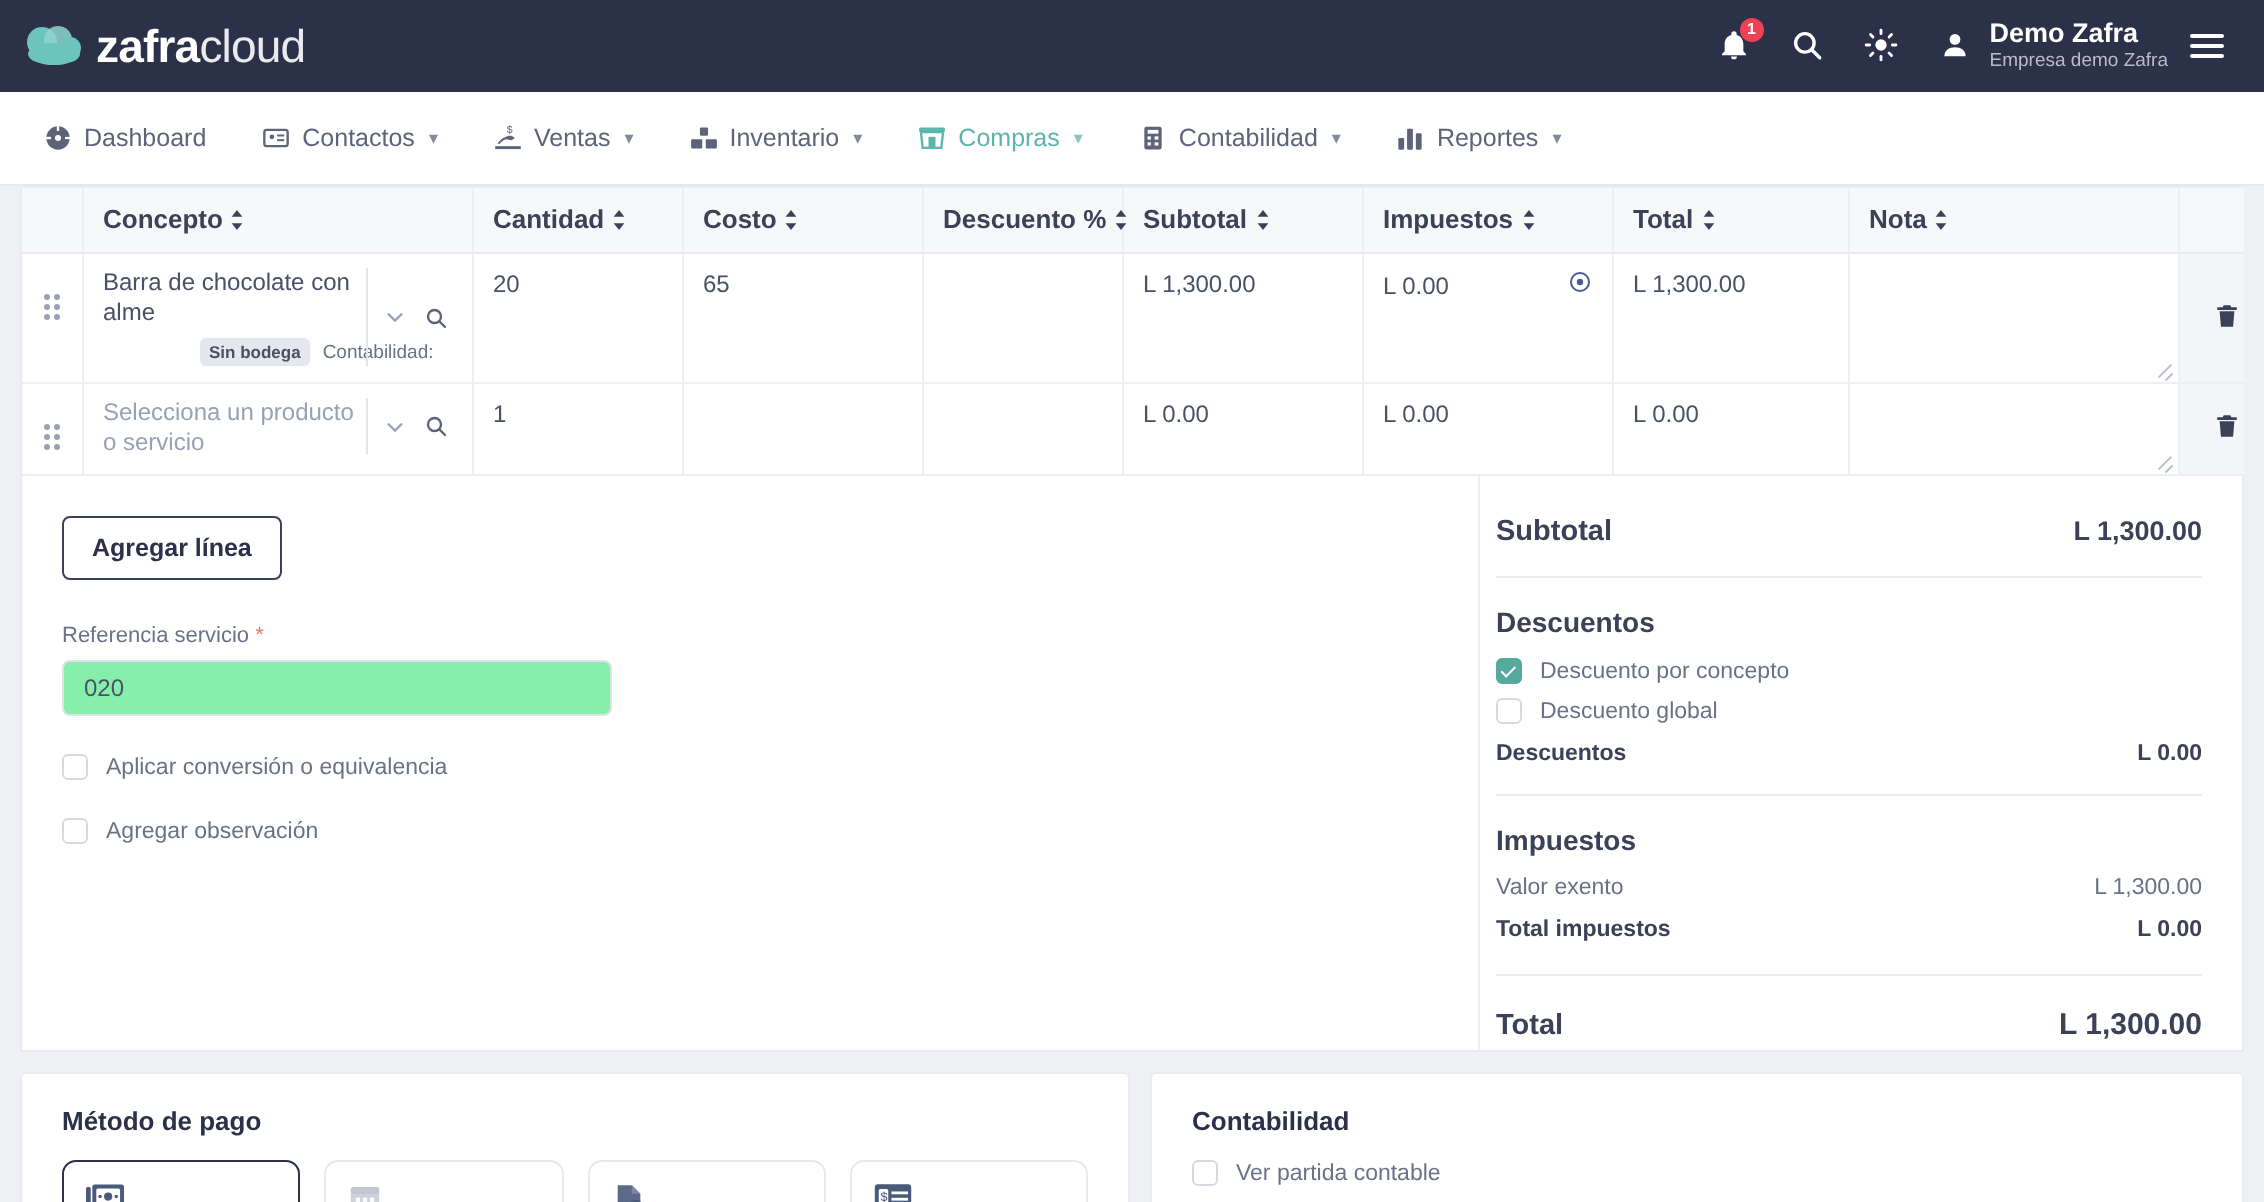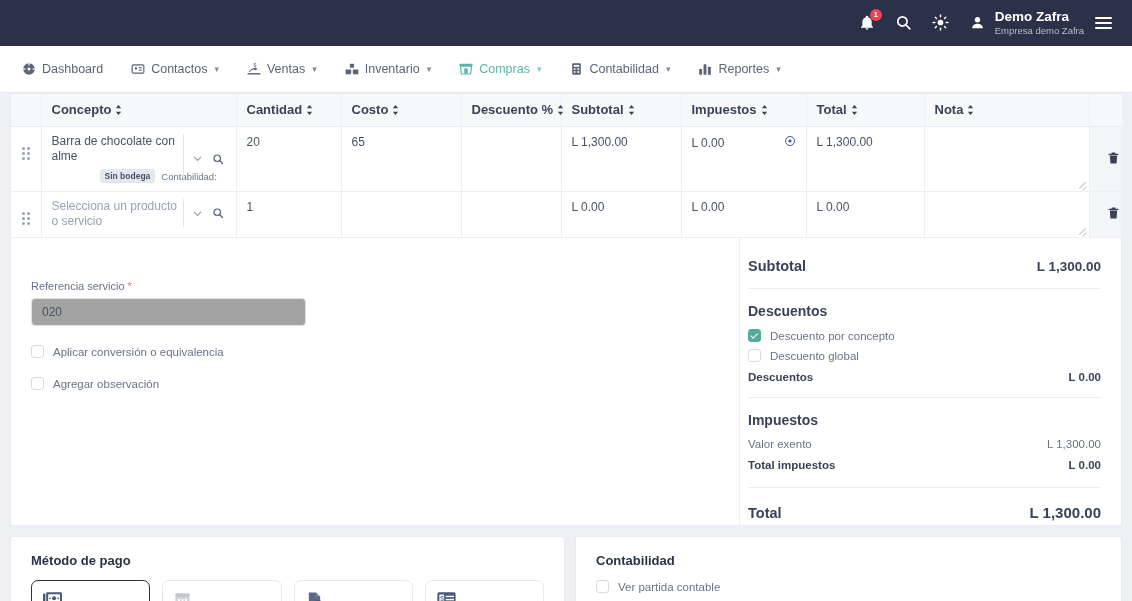--- a/index.html
+++ b/index.html
@@ -139,21 +139,21 @@
   .btn-outline {
     display: inline-block; border: 1px solid #3b4257; border-radius: 4px;
     background: #fff; color: #2b3148; font-size: 12.5px; font-weight: bold;
     padding: 8px 14px; cursor: pointer;
   }
   .field-label { font-size: 11px; color: #6b7288; margin: 22px 0 6px 0; }
   .req { color: #ef7272; }
   .text-input {
     width: 275px; height: 28px; border: 1px solid #dfe2e9; border-radius: 4px;
     padding: 0 10px; font-size: 12px; color: #4a5167;
-    font-family: "Liberation Sans", sans-serif; outline: none; background: #a3a3a3;
+    font-family: "Liberation Sans", sans-serif; outline: none; background: #86efac;
   }
   .chk-row { display: flex; align-items: center; gap: 9px; margin-top: 19px; cursor: pointer; }
   .chk {
     width: 13px; height: 13px; border: 1px solid #d6dae3; border-radius: 3px;
     background: #fff; flex: none; display: flex; align-items: center; justify-content: center;
   }
   .chk.on { background: #55a99d; border-color: #55a99d; }
   .chk.on::after {
     content: ""; width: 6px; height: 3px;
     border-left: 1.6px solid #fff; border-bottom: 1.6px solid #fff;
@@ -191,20 +191,33 @@
   .pay-card.dis { cursor: default; }
   .pay-ico { color: #4a5a7a; height: 18px; }
   .pay-card.dis .pay-ico { color: #cdd1da; }
 
   .right-strip { position: absolute; right: 0; top: 0; width: 10px; height: 100%; background: #eef0f4; }
 </style>
 </head>
 <body>
 
 <div class="topbar">
+  <div class="logo">
+    <span class="logo-mark">
+      <svg width="30" height="22" viewBox="0 0 30 22">
+        <circle cx="9" cy="9" r="7.5" fill="#6cc4bb"></circle>
+        <circle cx="17" cy="8" r="7" fill="#8fd6cf" opacity=".85"></circle>
+        <ellipse cx="15" cy="15" rx="13" ry="5.5" fill="#6cc4bb"></ellipse>
+        <circle cx="23" cy="12" r="5.5" fill="#6cc4bb"></circle>
+      </svg>
+    </span>
+    <span class="logo-text">
+      <span class="b">zafra</span><span class="l">cloud</span>
+    </span>
+  </div>
 
   <div class="topbar-right">
     <span class="ticon">
       <svg width="16" height="16" viewBox="0 0 24 24" fill="#ffffff">
         <path d="M12 22a2.2 2.2 0 0 0 2.2-2.2H9.8A2.2 2.2 0 0 0 12 22zm7-6v-5.5c0-3.3-1.9-6-5-6.7V3a2 2 0 1 0-4 0v.8C6.9 4.5 5 7.2 5 10.5V16l-2 2v1h18v-1l-2-2z"></path>
       </svg>
       <span class="badge">1</span>
     </span>
     <span class="ticon">
       <svg width="17" height="17" viewBox="0 0 24 24" fill="none" stroke="#ffffff" stroke-width="2.4">
@@ -506,20 +519,21 @@
                 </svg>
             </span>
           </td>
         </tr>
       </tbody>
     </table>
   </div>
 
   <div class="mid">
     <div class="mid-left">
+      <div class="btn-outline">Agregar línea</div>
 
       <div class="field-label">
         <span>Referencia servicio</span>
         <span class="req">*</span>
       </div>
       <input class="text-input" value="020" placeholder="Referencia factura" style="">
 
       <div class="chk-row">
         <span class="chk"></span>
         <span class="chk-label">Aplicar conversión o equivalencia</span>

